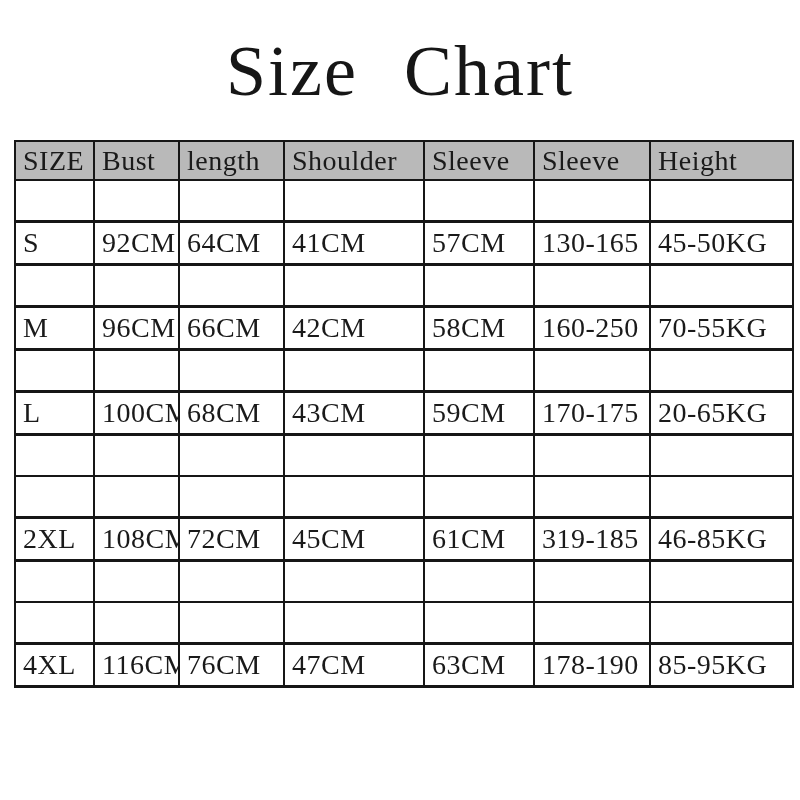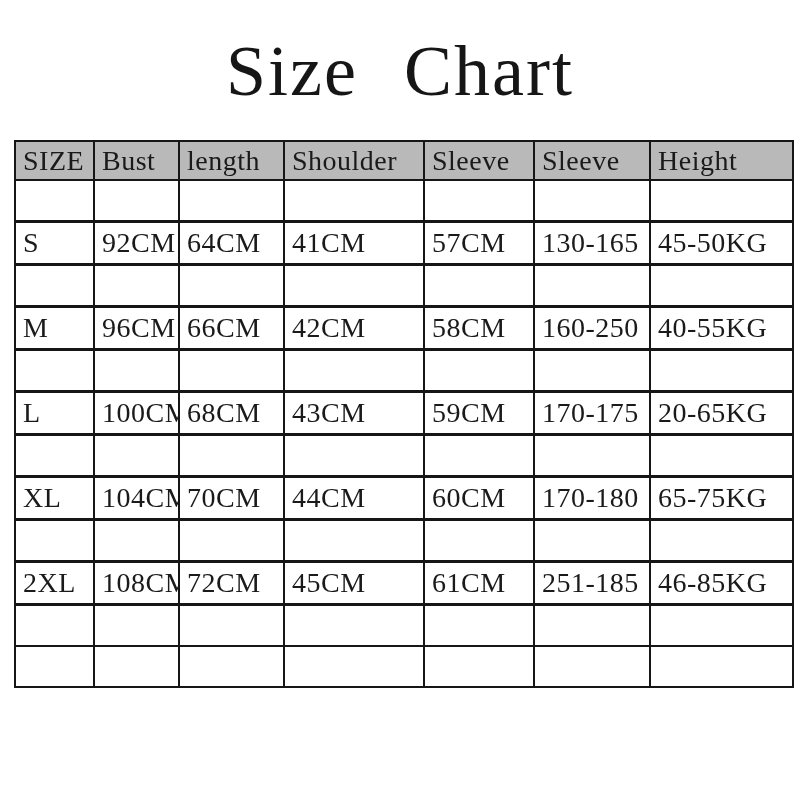--- a/index.html
+++ b/index.html
@@ -118,21 +118,21 @@
           <td></td>
           <td></td>
         </tr>
         <tr class="data">
           <td>M</td>
           <td>96CM</td>
           <td>66CM</td>
           <td>42CM</td>
           <td>58CM</td>
           <td>160-250</td>
-          <td>40-55KG</td>
+          <td>70-55KG</td>
         </tr>
         <tr class="spacer">
           <td></td>
           <td></td>
           <td></td>
           <td></td>
           <td></td>
           <td></td>
           <td></td>
         </tr>
@@ -147,60 +147,60 @@
         </tr>
         <tr class="spacer">
           <td></td>
           <td></td>
           <td></td>
           <td></td>
           <td></td>
           <td></td>
           <td></td>
         </tr>
-        <tr class="data">
-          <td>XL</td>
-          <td>104CM</td>
-          <td>70CM</td>
-          <td>44CM</td>
-          <td>60CM</td>
-          <td>170-180</td>
-          <td>65-75KG</td>
-        </tr>
         <tr class="spacer">
           <td></td>
           <td></td>
           <td></td>
           <td></td>
           <td></td>
           <td></td>
           <td></td>
         </tr>
         <tr class="data">
           <td>2XL</td>
           <td>108CM</td>
           <td>72CM</td>
           <td>45CM</td>
           <td>61CM</td>
-          <td>251-185</td>
+          <td>319-185</td>
           <td>46-85KG</td>
         </tr>
         <tr class="spacer">
           <td></td>
           <td></td>
           <td></td>
           <td></td>
           <td></td>
           <td></td>
           <td></td>
         </tr>
         <tr class="spacer">
           <td></td>
           <td></td>
           <td></td>
           <td></td>
           <td></td>
           <td></td>
           <td></td>
+        </tr>
+        <tr class="data">
+          <td>4XL</td>
+          <td>116CM</td>
+          <td>76CM</td>
+          <td>47CM</td>
+          <td>63CM</td>
+          <td>178-190</td>
+          <td>85-95KG</td>
         </tr>
       </tbody>
   </table>
 </div>
 
 </body></html>

